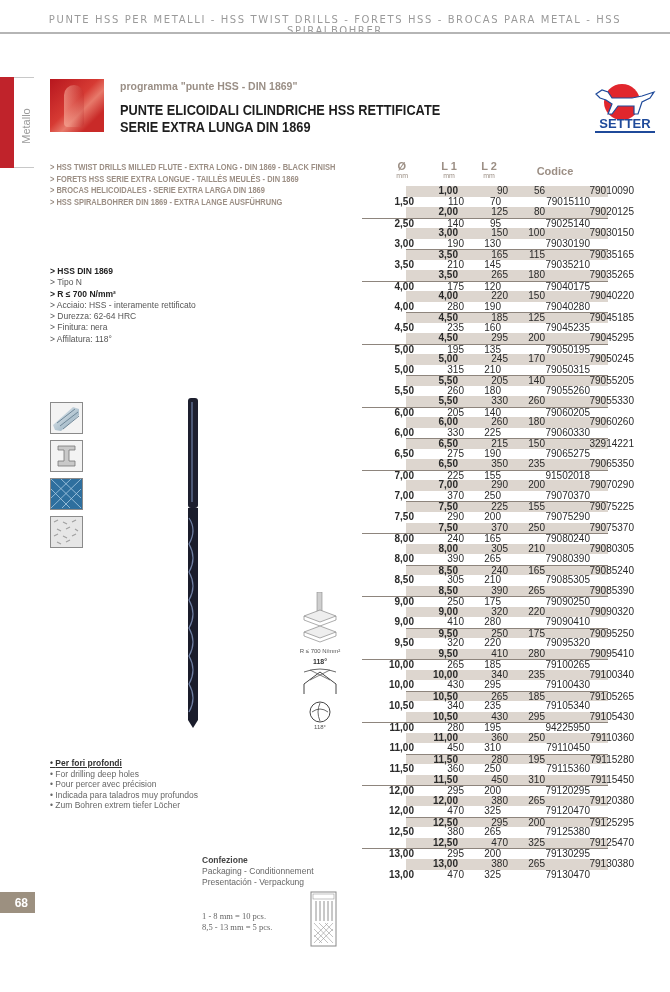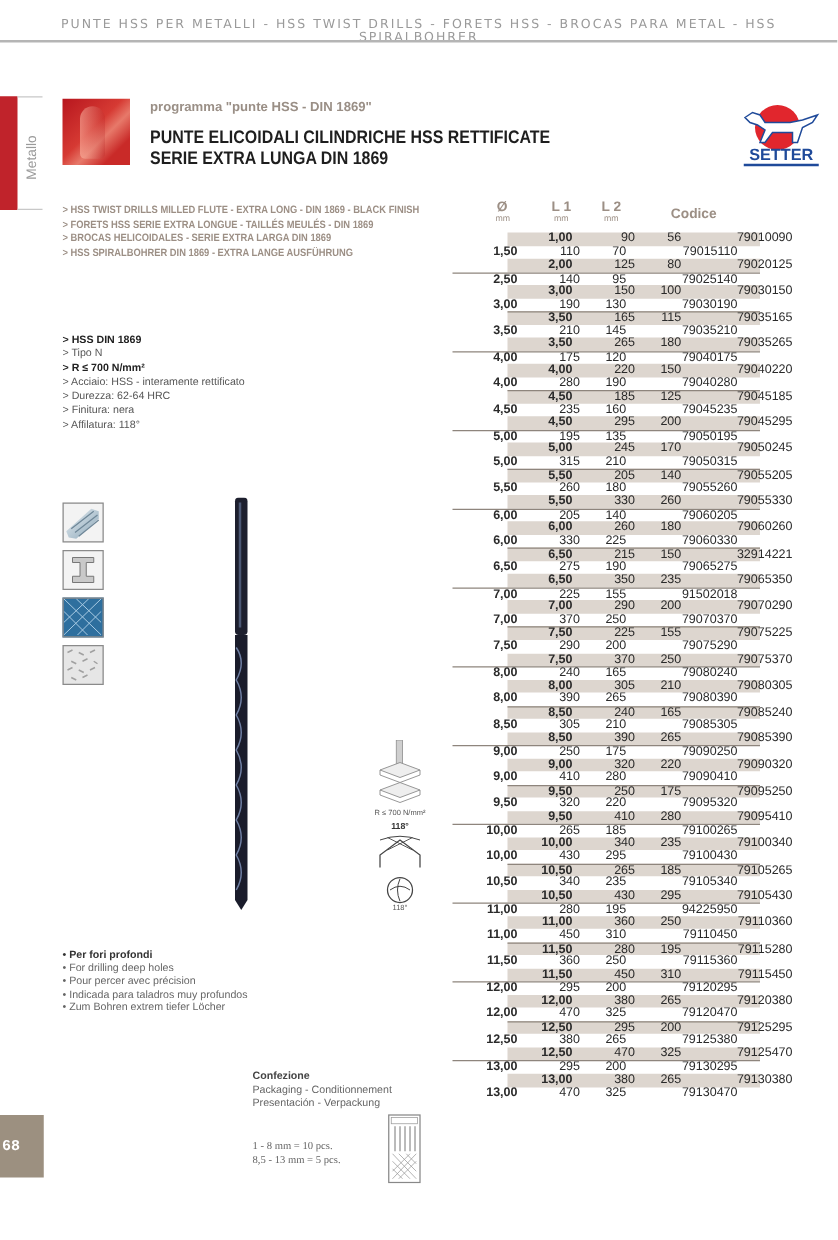--- a/index.html
+++ b/index.html
@@ -42,32 +42,32 @@
   .mat { left: 50px; width: 33px; height: 32px; border: 1.5px solid #8a8a8a; box-sizing: border-box; background: #f3f3f3; }
 
   
   .drill { left: 182px; top: 398px; width: 22px; height: 330px; }
 
   
   .tech { left: 292px; top: 592px; width: 56px; height: 140px; }
 
   
   .bullets { left: 50px; top: 758px; font-size: 8.5px; line-height: 10.6px; color: #666; width: 200px; }
-  .bullets .b { font-weight: bold; color: #333; }
+  .bullets .b { font-weight: bold; color: #333; text-decoration: underline; }
   .bullets div::before { content: "• "; }
 
   
   .pack-title { left: 202px; top: 855px; font-size: 8.5px; font-weight: bold; color: #444; }
   .pack-sub { left: 202px; top: 866px; font-size: 8.5px; color: #666; line-height: 10.5px; }
   .pack-qty { left: 202px; top: 911px; font-family: "Liberation Serif", serif; font-size: 8.5px; color: #666; line-height: 10.5px; }
   .pack-box { left: 310px; top: 891px; width: 27px; height: 56px; }
 
   
-  .page-no { left: 0; top: 892px; width: 35px; height: 50px; background: #9c9080; color: #fff; font-weight: bold;
-             font-size: 12px; display: flex; align-items: center; justify-content: flex-end; padding-right: 19px; box-sizing: border-box; font-family: Liberation Mono, monospace; }
+  .page-no { left: 0; top: 892px; width: 35px; height: 21px; background: #9c9080; color: #fff; font-weight: bold;
+             font-size: 12px; display: flex; align-items: center; justify-content: flex-end; padding-right: 7px; box-sizing: border-box; }
 
   
   .tbl { left: 362px; top: 160px; width: 246px; }
   .thead { height: 26px; position: relative; }
   .th { position: absolute; text-align: center; color: #9c8f85; font-weight: bold; }
   .th .m { display: block; font-size: 7px; font-weight: normal; color: #9c8f85; }
   .th .l { display: block; font-size: 11px; }
   .row { height: 10.53px; position: relative; font-size: 10px; line-height: 10.5px; color: #2a2a2a; }
   .row.shade { background: #ddd6cf; margin-left: 44px; }
   .row.grp { border-top: 1.2px solid #8e857d; box-sizing: border-box; }

